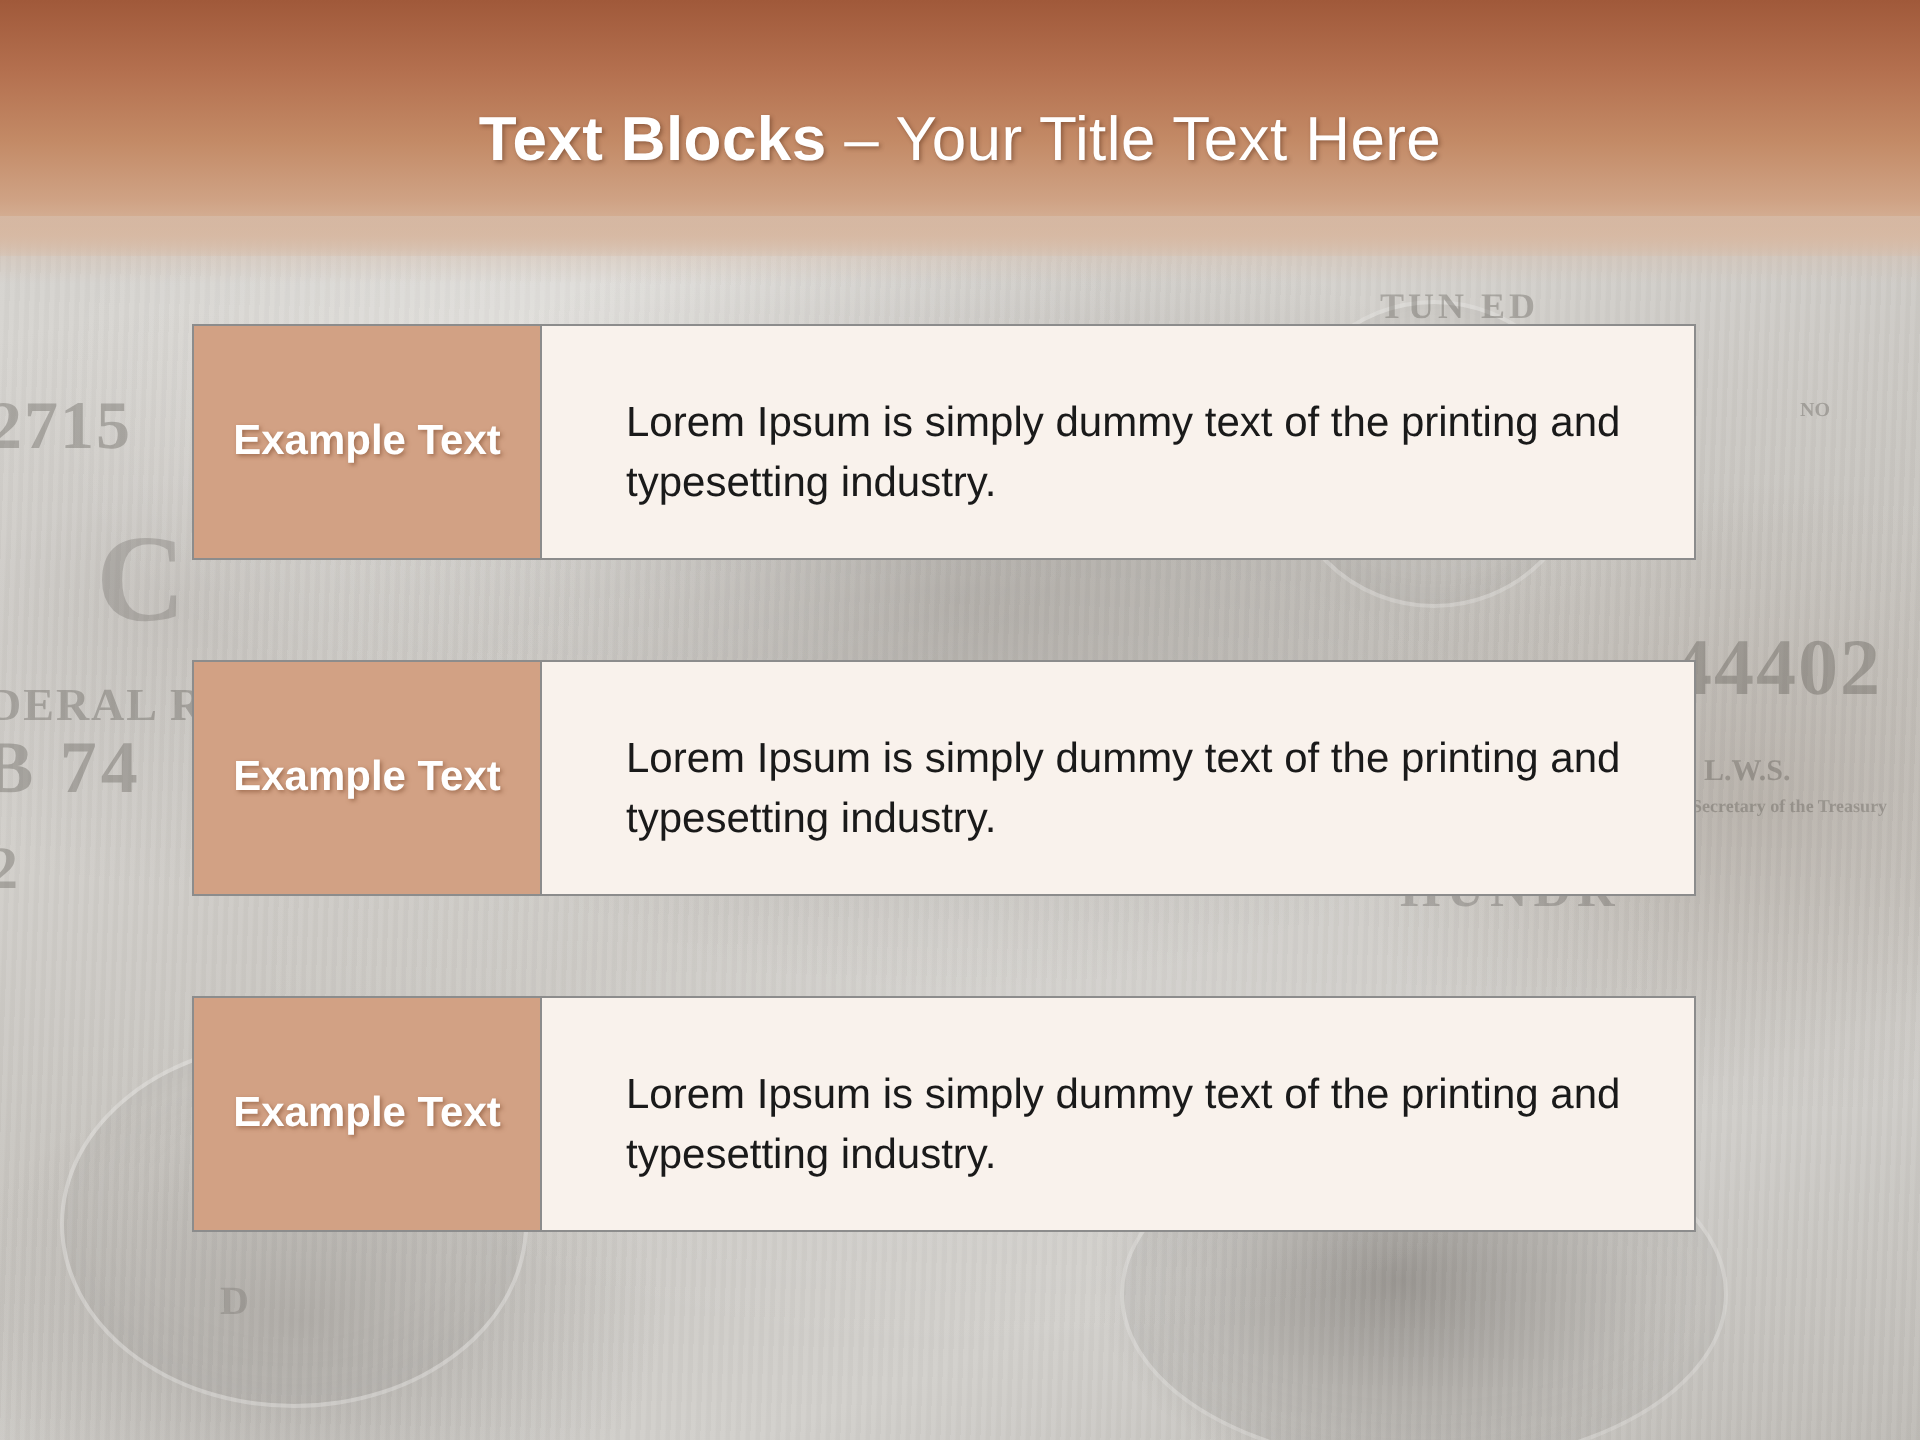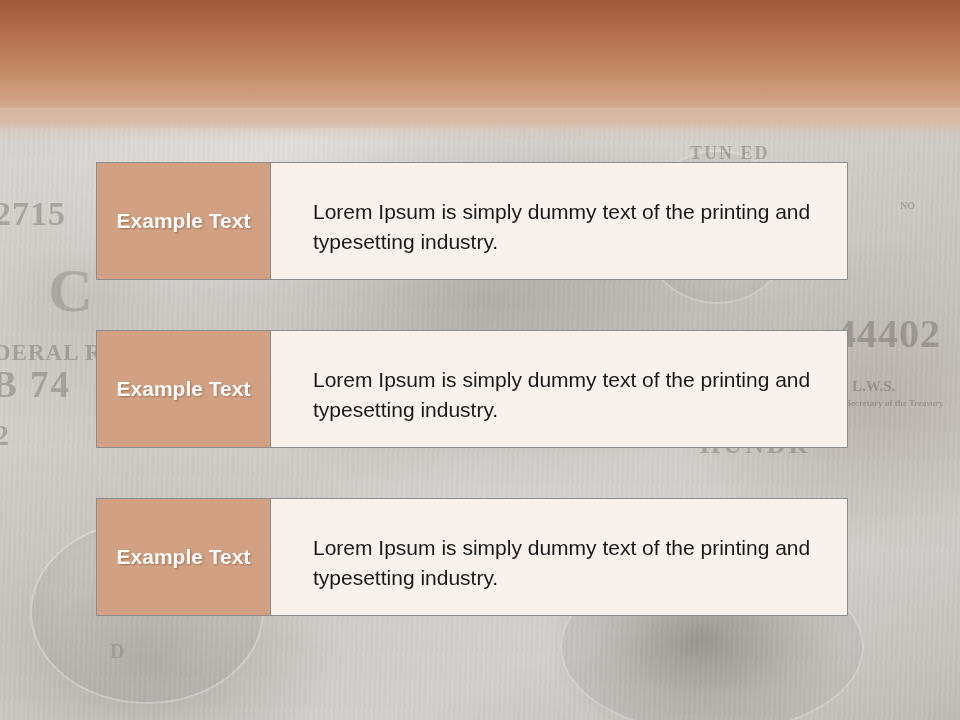--- a/index.html
+++ b/index.html
@@ -178,20 +178,23 @@
   <div class="bg-text bn-right-lws">L.W.S.</div>
   <div class="bg-text bn-right-sub">Secretary of the Treasury</div>
   <div class="bg-text bn-hundred">HUNDR</div>
   <div class="bg-text bn-top-right">TUN ED</div>
   <div class="bg-text bn-seal">NO</div>
   <div class="bg-text bn-bottom-dim">D</div>
 
   <div class="header"></div>
   <div class="header-fade"></div>
 
+  <div class="title">
+    <span class="strong">Text Blocks</span><span class="light"> – </span><span class="light">Your Title Text Here</span>
+  </div>
 
   <div class="row row-1">
     <div class="row-label">Example Text</div>
     <div class="row-body">
       <div class="row-body-text">Lorem Ipsum is simply dummy text of the printing and typesetting industry.</div>
     </div>
   </div>
 
   <div class="row row-2">
     <div class="row-label">Example Text</div>

